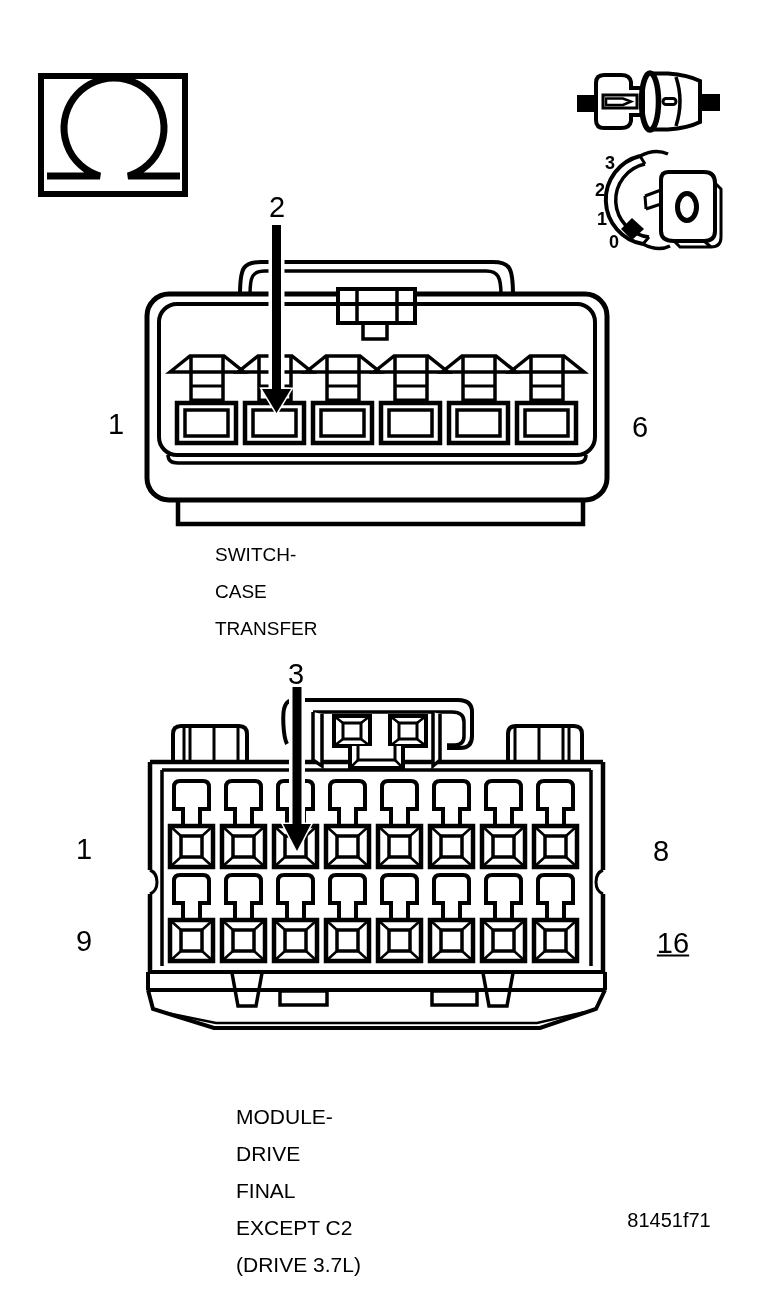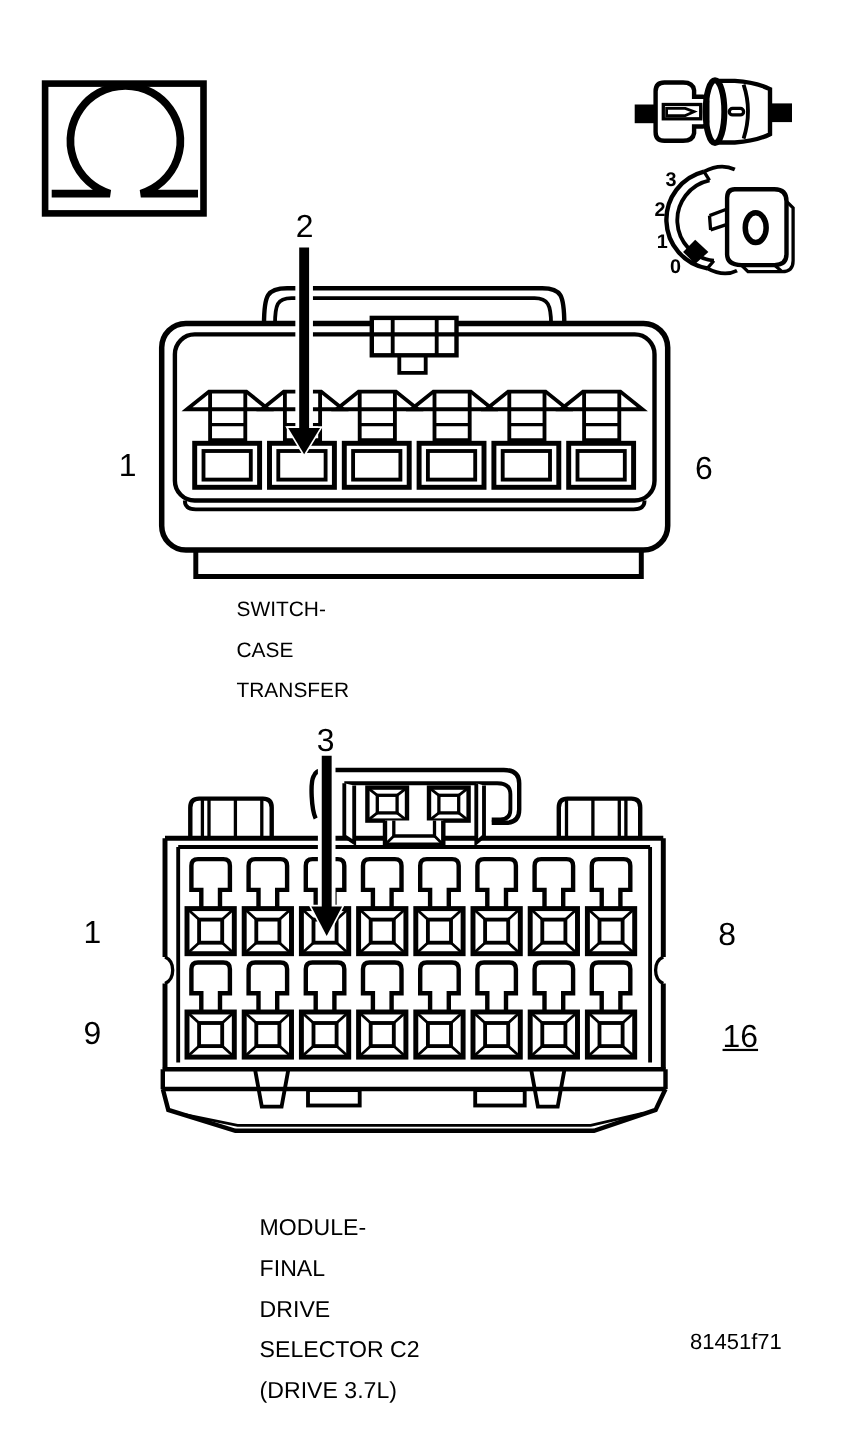--- a/index.html
+++ b/index.html
@@ -245,21 +245,21 @@
   </div>
 
   <div class="lbl" style="left:296px;top:674px;">3</div>
   <div class="lbl" style="left:84px;top:849px;">1</div>
   <div class="lbl" style="left:661px;top:851px;">8</div>
   <div class="lbl" style="left:84px;top:941px;">9</div>
   <div class="lbl" style="left:673px;top:943px;text-decoration:underline;">16</div>
 
   <div class="caption lower">
     <div>MODULE-</div>
+    <div>DRIVE</div>
     <div>FINAL</div>
-    <div>DRIVE</div>
-    <div>SELECTOR C2</div>
+    <div>EXCEPT C2</div>
     <div>(DRIVE 3.7L)</div>
   </div>
 
   <div class="figcode">81451f71</div>
 
 </div>
 
 </body></html>

